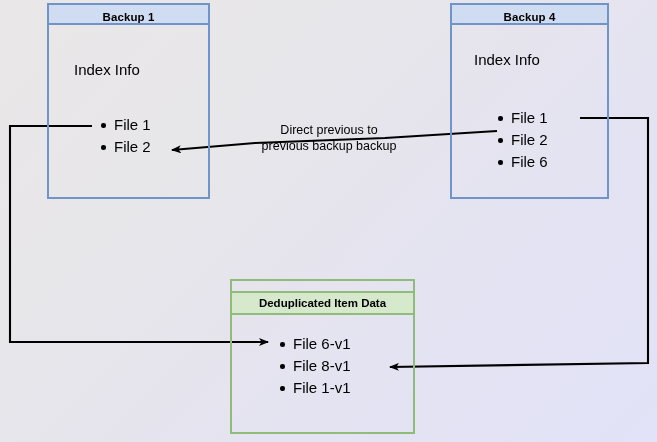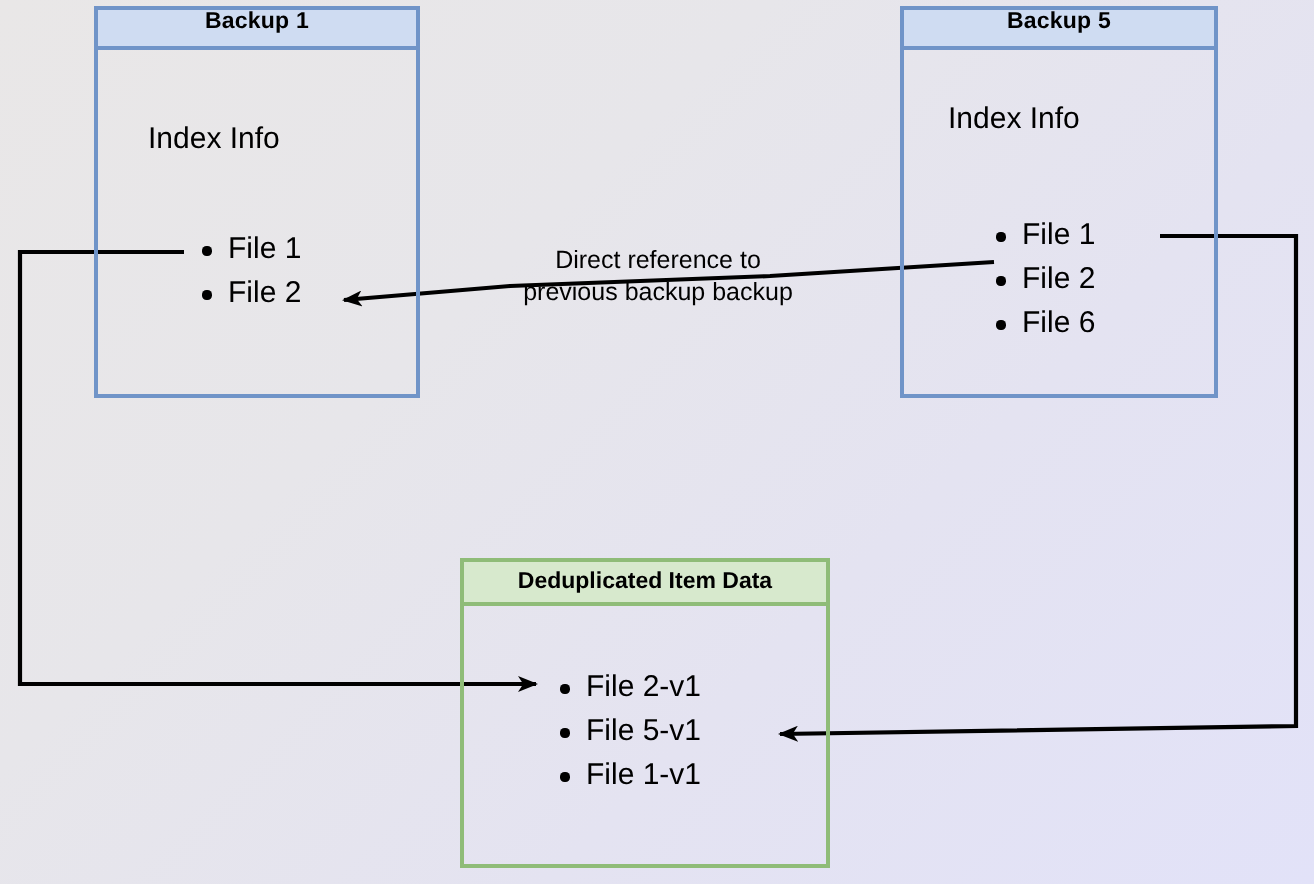--- a/index.html
+++ b/index.html
@@ -24,21 +24,21 @@
     box-sizing: border-box;
     border: 2px solid #7094c8;
     background: transparent;
   }
   .backup-header {
     position: absolute;
     box-sizing: border-box;
     border: 2px solid #7094c8;
     background: #cfdcf2;
     display: flex;
-    align-items: flex-start;
+    align-items: flex-end;
     justify-content: center;
     font-size: 11.5px;
     font-weight: bold;
     color: #000000;
     letter-spacing: 0.1px;
   }
   .dedup-box {
     position: absolute;
     box-sizing: border-box;
     border: 2px solid #8fbc78;
@@ -48,20 +48,21 @@
     position: absolute;
     box-sizing: border-box;
     border: 2px solid #8fbc78;
     background: #d7e9cd;
     display: flex;
     align-items: center;
     justify-content: center;
     font-size: 11.5px;
     font-weight: bold;
     color: #000000;
+    margin-top: 12px;
   }
   .index-title {
     position: absolute;
     font-size: 15px;
     color: #000000;
     white-space: nowrap;
   }
   .file-list {
     position: absolute;
     margin: 0;
@@ -129,37 +130,37 @@
     <span>Backup 1</span>
   </div>
   <div class="index-title" style="left:74px; top:61px;">Index Info</div>
   <ul class="file-list" style="left:101px; top:114px;">
     <li>File 1</li>
     <li>File 2</li>
   </ul>
 
   <div class="backup-box" style="left:450px; top:3px; width:159px; height:196px;"></div>
   <div class="backup-header" style="left:450px; top:3px; width:159px; height:22px;">
-    <span>Backup 5</span>
+    <span>Backup 4</span>
   </div>
   <div class="index-title" style="left:474px; top:51px;">Index Info</div>
   <ul class="file-list" style="left:498px; top:107px;">
     <li>File 1</li>
     <li>File 2</li>
     <li>File 6</li>
   </ul>
 
   <div class="dedup-box" style="left:230px; top:279px; width:185px; height:155px;"></div>
   <div class="dedup-header" style="left:230px; top:279px; width:185px; height:24px;">
     <span>Deduplicated Item Data</span>
   </div>
   <ul class="file-list" style="left:280px; top:333px;">
-    <li>File 2-v1</li>
-    <li>File 5-v1</li>
+    <li>File 6-v1</li>
+    <li>File 8-v1</li>
     <li>File 1-v1</li>
   </ul>
 
   <div class="edge-label" style="left:249px; top:122px; width:160px;">
-    <div>Direct reference to</div>
+    <div>Direct previous to</div>
     <div>previous backup backup</div>
   </div>
 
 </div>
 
 </body></html>

